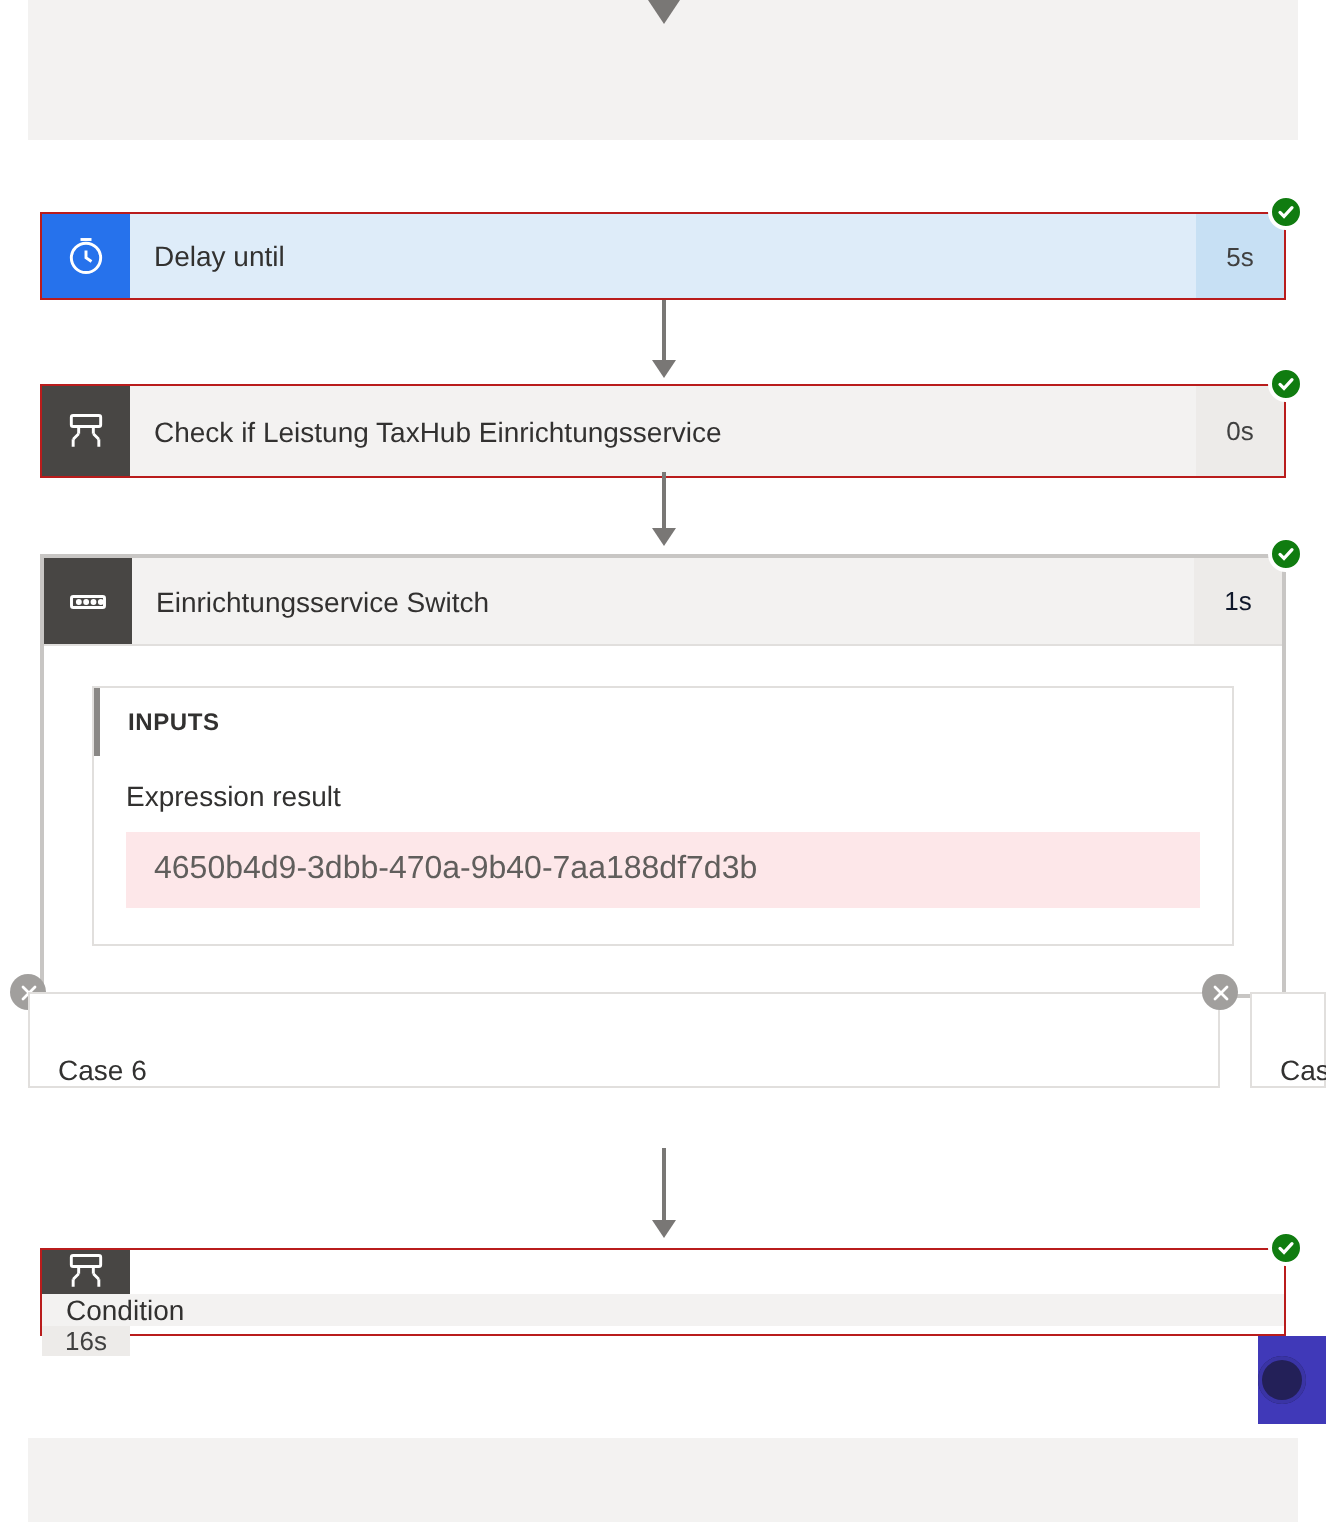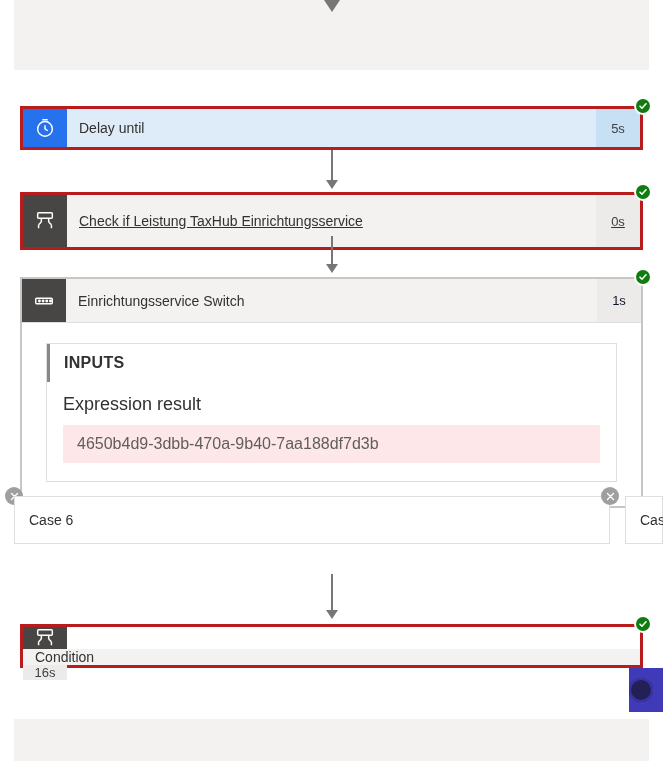--- a/index.html
+++ b/index.html
@@ -1,47 +1,47 @@
 <!DOCTYPE html>
 <html><head>
 <meta charset="utf-8">
 <style>
 *{box-sizing:border-box;margin:0;padding:0;}
 body{font-family:"Segoe UI",Arial,sans-serif;font-size:14px;color:#323130;background:#fff;width:663px;}
 .canvas{position:relative;width:663px;height:761px;overflow:hidden;}
 .top-band{position:absolute;top:0;left:14px;width:635px;height:70px;background:#f3f2f1;}
 .top-arrowhead{position:absolute;top:0;left:50%;transform:translateX(-50%);}
 .bottom-band{position:absolute;top:719px;left:14px;width:635px;height:42px;background:#f3f2f1;}
-.card{position:absolute;left:20px;width:623px;border:3px solid #b91c1c;background:#fff;display:flex;align-items:stretch;}
+.card{position:absolute;left:20px;width:623px;border:1px solid #b91c1c;background:#fff;display:flex;align-items:stretch;}
 .card .iconbox{width:44px;display:flex;align-items:center;justify-content:center;flex-shrink:0;}
 .card .title{flex:1;display:flex;align-items:center;padding-left:12px;font-size:14px;color:#323130;}
 .card .time{width:44px;display:flex;align-items:center;justify-content:center;font-size:13px;color:#404040;}
 .card-delay{top:106px;height:44px;}
 .card-delay .iconbox{background:#2672ec;color:#fff;border-right:1px solid #2672ec;}
 .card-delay .title{background:#deecf9;}
 .card-delay .time{background:#c7e0f4;}
-.card-check{top:192px;height:58px;text-decoration:underline;}
+.card-check{top:192px;height:47px;}
 .card-switch .iconbox,.card-check .iconbox,.card-cond .iconbox{background:#484644;color:#fff;}
 .card-check .title{background:#f3f2f1;}
 .card-check .time{background:#edebe9;}
 .card-cond{top:624px;height:44px;flex-direction:column;}
 .card-cond .title{background:#f3f2f1;}
 .card-cond .time{background:#edebe9;}
 .switch-wrap{position:absolute;top:277px;left:20px;width:623px;border:2px solid #c8c6c4;background:#fff;}
 .switch-head{height:44px;display:flex;align-items:stretch;border-bottom:1px solid #e1dfdd;position:relative;}
 .switch-head .iconbox{background:#484644;color:#fff;width:44px;display:flex;align-items:center;justify-content:center;}
 .switch-head .title{flex:1;display:flex;align-items:center;padding-left:12px;background:#f3f2f1;}
 .switch-head .time{width:44px;display:flex;align-items:center;justify-content:center;font-size:13px;color:#0f172a;background:#edebe9;}
 .switch-body{padding:20px 24px 24px 24px;}
 .inputs-box{border:1px solid #e1dfdd;background:#fff;}
-.inputs-head{border-left:3px solid #8a8886;padding:10px 14px;font-size:16px;font-weight:600;letter-spacing:.3px;color:#323130;}
+.inputs-head{border-left:3px solid #8a8886;padding:10px 14px;font-size:12px;font-weight:600;letter-spacing:.3px;color:#323130;}
 .inputs-body{padding:12px 16px 18px 16px;}
-.expr-label{font-size:18px;color:#323130;margin-bottom:10px;}
+.expr-label{font-size:14px;color:#323130;margin-bottom:10px;}
 .expr-value{background:#fde7e9;color:#605e5c;font-size:16px;padding:10px 14px;font-family:"Segoe UI",Arial,sans-serif;}
-.case-card{position:absolute;top:496px;border:1px solid #e1dfdd;background:#fff;height:48px;display:flex;align-items:center;padding-left:14px;font-size:14px;}
+.case-card{position:absolute;top:496px;border:1px solid #e1dfdd;background:#fff;height:48px;display:flex;align-items:flex-end;padding-left:14px;font-size:14px;}
 .case6{left:14px;width:596px;}
 .caseX{left:625px;width:38px;}
 .close-circle{position:absolute;width:18px;height:18px;border-radius:50%;background:#a19f9d;color:#fff;display:flex;align-items:center;justify-content:center;font-size:11px;line-height:1;cursor:pointer;}
 .close-a{top:487px;left:5px;}
 .close-b{top:487px;left:601px;}
 .ok-badge{position:absolute;width:18px;height:18px;border-radius:50%;background:#107c10;color:#fff;display:flex;align-items:center;justify-content:center;font-size:11px;border:2px solid #fff;}
 .ok-1{top:97px;left:634px;}
 .ok-2{top:183px;left:634px;}
 .ok-3{top:268px;left:634px;}
 .ok-4{top:615px;left:634px;}

